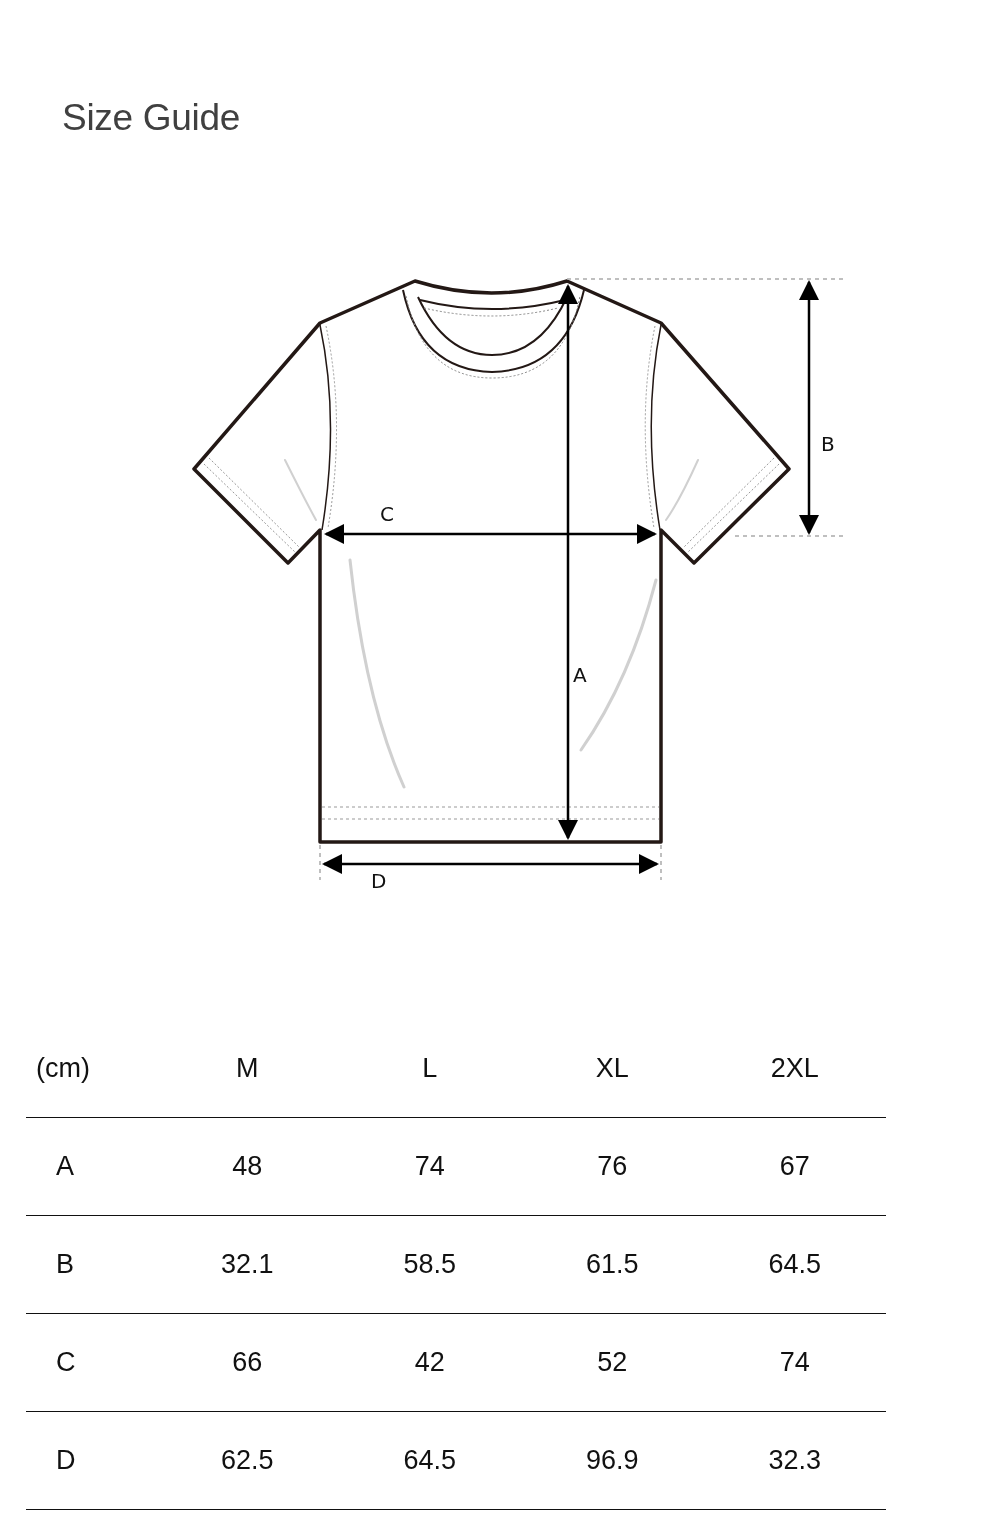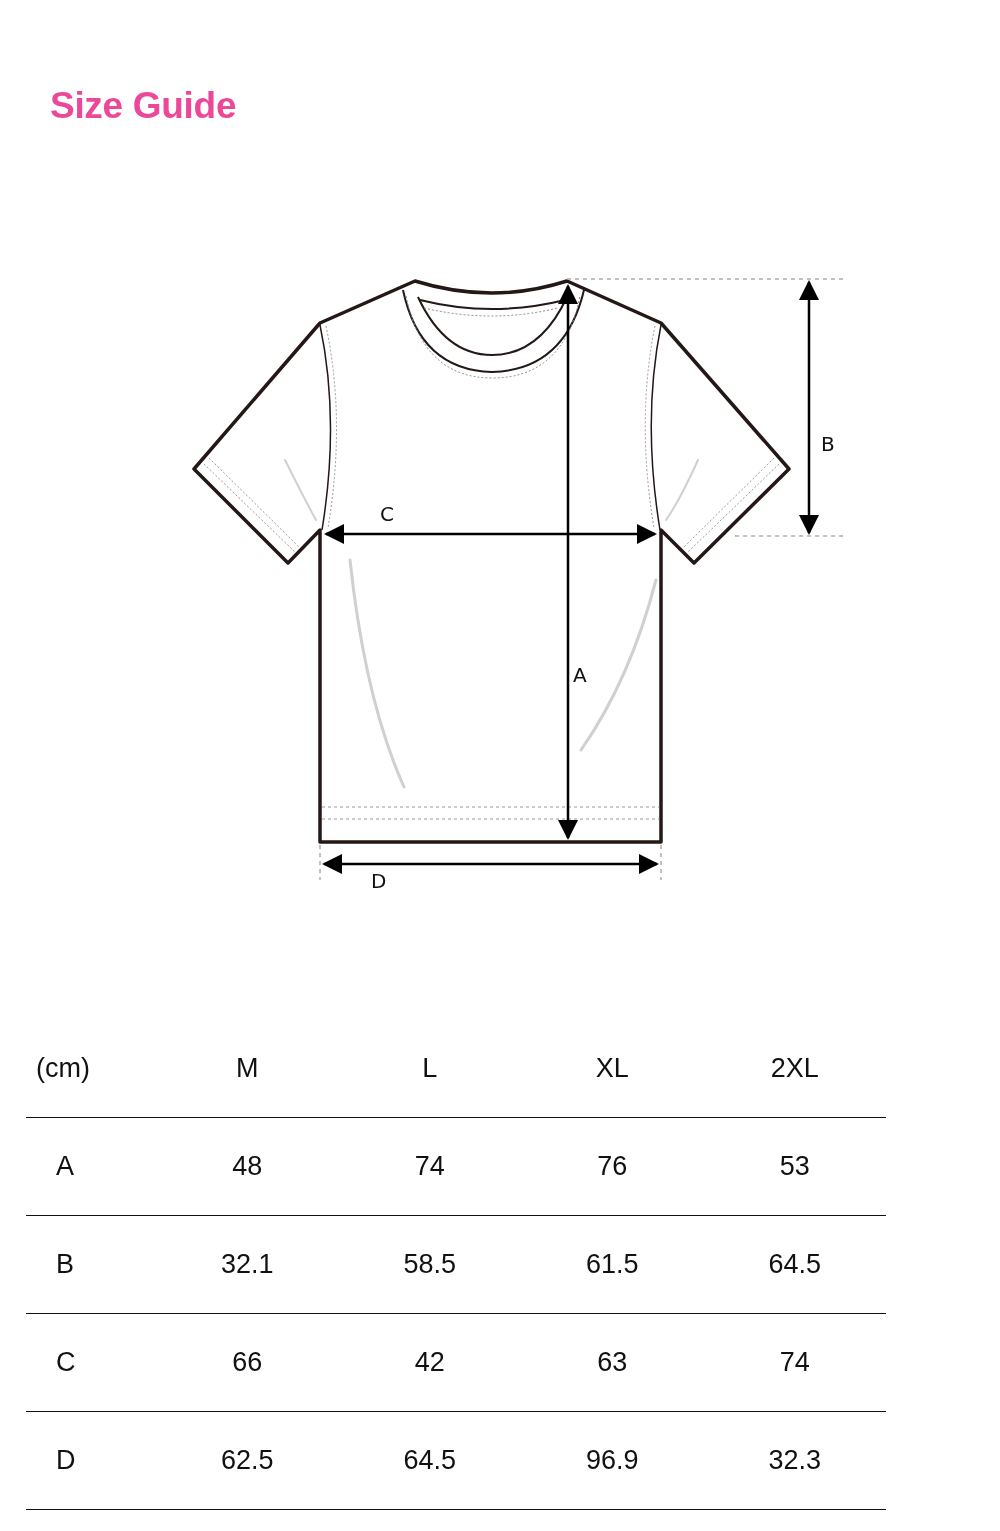--- a/index.html
+++ b/index.html
@@ -1,19 +1,19 @@
 <!DOCTYPE html>
 <html><head>
 <meta charset="utf-8">
 <style>
   html, body { margin: 0; padding: 0; background: #ffffff; }
   body { width: 1000px; height: 1531px; position: relative; overflow: hidden;
          font-family: "Liberation Sans", "DejaVu Sans", sans-serif; color: #111; }
-  .title { position: absolute; left: 46px; top: 80px; font-size: 37px; font-weight: bold;
-           letter-spacing: -0.3px; color: #ec4899; margin: 4px; line-height: 44px; }
+  .title { position: absolute; left: 46px; top: 80px; font-size: 37px; font-weight: normal;
+           letter-spacing: -0.3px; color: #404040; margin: 16px; line-height: 44px; }
   .diagram { position: absolute; left: 0; top: 250px; width: 1000px; height: 660px; }
   .diagram svg { display: block; }
   .dim-label { font-family: "DejaVu Sans", sans-serif; font-size: 20px; fill: #111; }
   table.size-table { position: absolute; left: 26px; top: 1020px; width: 860px;
                      border-collapse: collapse; table-layout: fixed; }
   table.size-table th, table.size-table td { font-weight: normal; font-size: 27px;
                      color: #111; text-align: center; height: 97px; padding: 0;
                      border-bottom: 1.5px solid #111; }
   table.size-table th { height: 97px; }
   table.size-table .rowhead { text-align: left; padding-left: 10px; width: 120px; }
@@ -101,34 +101,34 @@
       <th>XL</th>
       <th>2XL</th>
     </tr>
   </thead>
   <tbody>
     <tr>
       <td class="rowhead">A</td>
       <td>48</td>
       <td>74</td>
       <td>76</td>
-      <td>53</td>
+      <td>67</td>
     </tr>
     <tr>
       <td class="rowhead">B</td>
       <td>32.1</td>
       <td>58.5</td>
       <td>61.5</td>
       <td>64.5</td>
     </tr>
     <tr>
       <td class="rowhead">C</td>
       <td>66</td>
       <td>42</td>
-      <td>63</td>
+      <td>52</td>
       <td>74</td>
     </tr>
     <tr>
       <td class="rowhead">D</td>
       <td>62.5</td>
       <td>64.5</td>
       <td>96.9</td>
       <td>32.3</td>
     </tr>
   </tbody>

